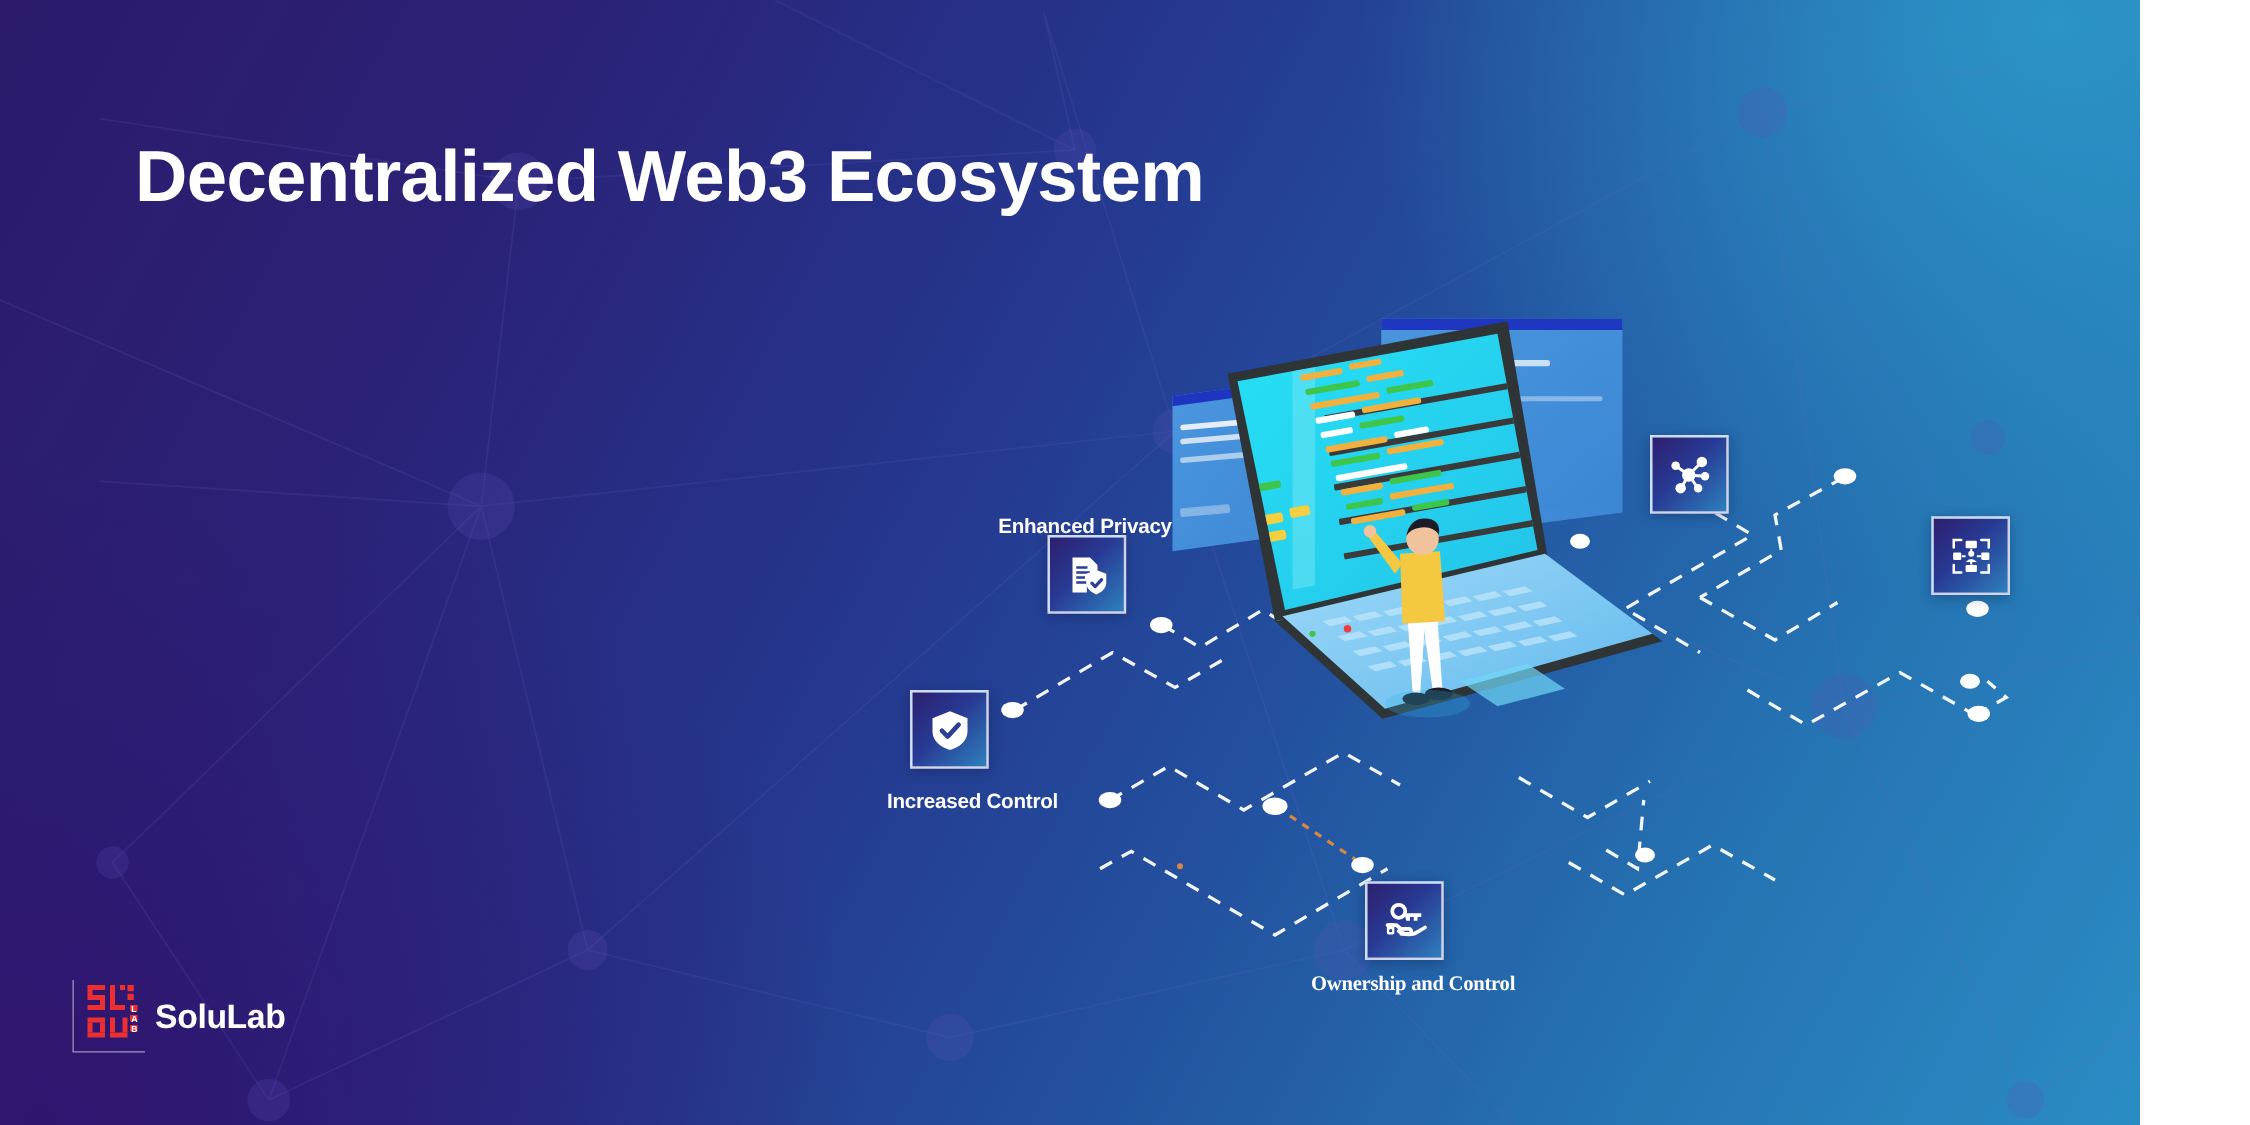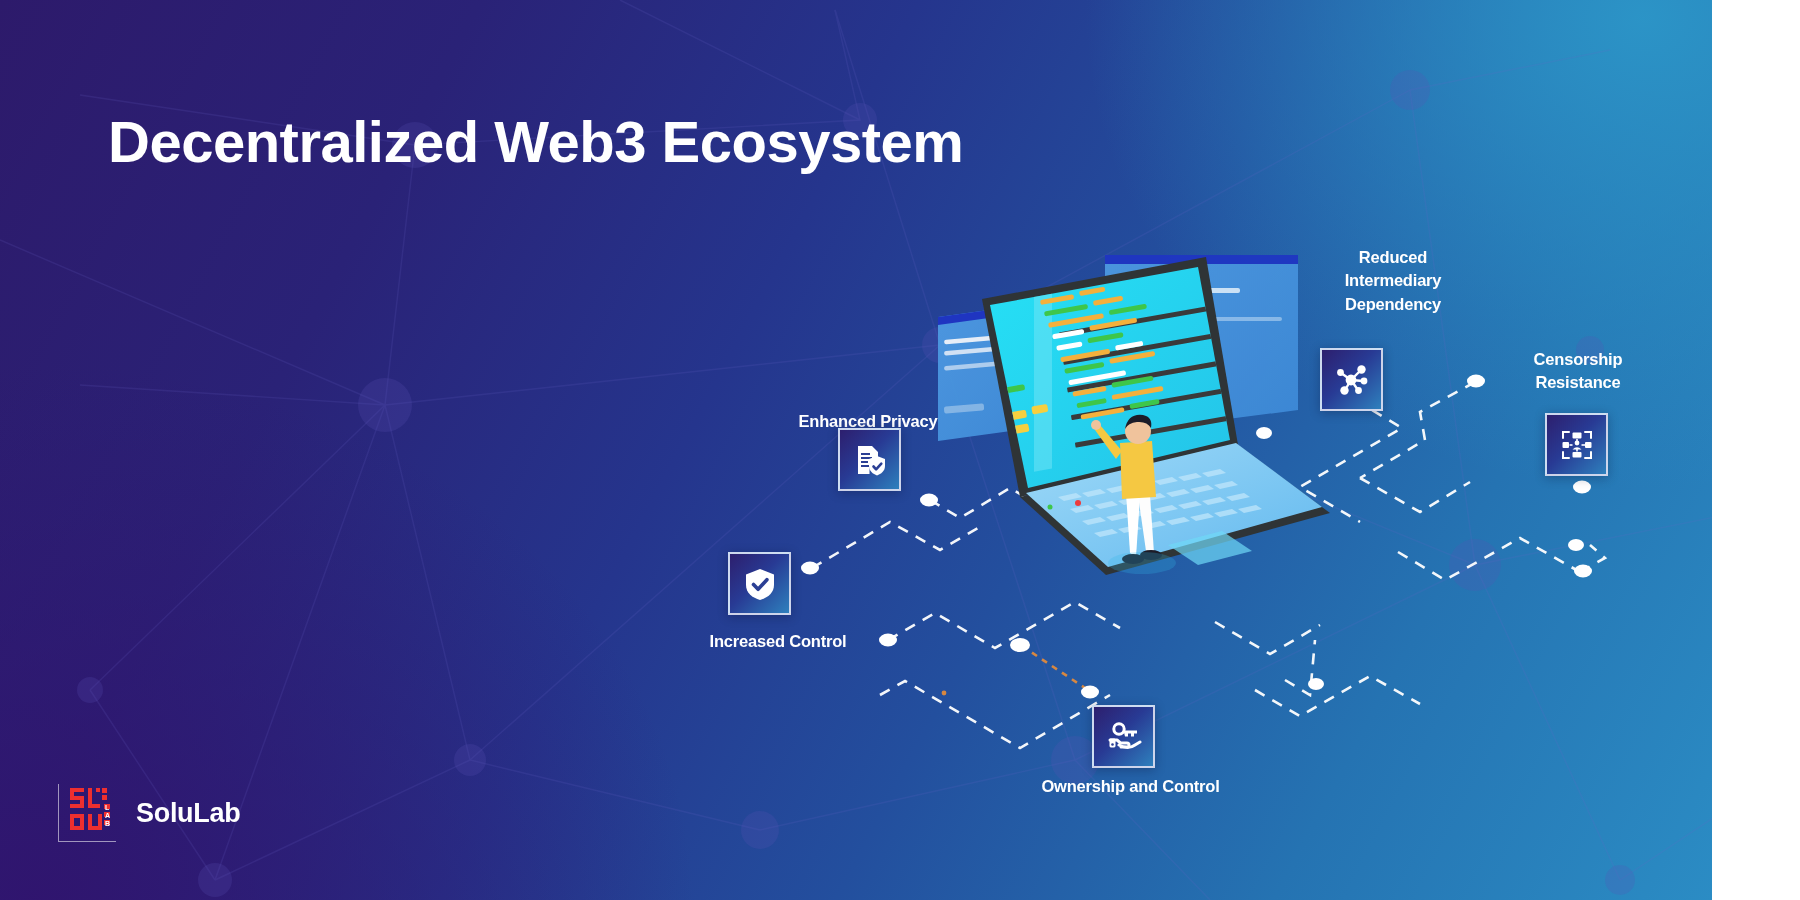--- a/index.html
+++ b/index.html
@@ -44,21 +44,21 @@
   }
   .icon-tile svg { display:block; }
 
   
   #connectors { position:absolute; inset:0; width:1800px; height:900px; pointer-events:none; }
 
   
   #illustration { position:absolute; left:930px; top:245px; width:420px; height:400px; }
 
   
-  .brand { position:absolute; left:58px; top:782px; display:flex; align-items:center; gap:16px; }
+  .brand { position:absolute; left:58px; top:782px; display:flex; align-items:center; gap:4px; }
   .brand-mark { position:relative; width:62px; height:62px; }
   .brand-name { color:#ffffff; font-size:27px; font-weight:bold; letter-spacing:-0.3px; }
   .brand-frame { position:absolute; left:0; top:2px; width:58px; height:58px;
                  border-left:1.6px solid rgba(255,255,255,0.55);
                  border-bottom:1.6px solid rgba(255,255,255,0.55); }
 </style>
 </head>
 <body>
 
 <div id="stage">
@@ -321,47 +321,42 @@
   <div class="icon-tile" style="left:1092px; top:705px;">
     <svg width="36" height="36" viewBox="0 0 36 36">
       <circle cx="13" cy="10" r="5.2" fill="none" stroke="#ffffff" stroke-width="3"></circle>
       <path d="M17.5 11.5 H31 v3 h-3 v3 h-3 v-3 h-3 v3 h-3 Z" fill="#ffffff"></path>
       <path d="M4 21 h7 l3.5 3 H21 a2 2 0 0 1 0 4 h-6" fill="none" stroke="#ffffff" stroke-width="3" stroke-linecap="round" stroke-linejoin="round"></path>
       <path d="M13 26 q9 5 16 0 l5 -3" fill="none" stroke="#ffffff" stroke-width="3" stroke-linecap="round"></path>
       <rect x="3.5" y="19.5" width="6" height="9" rx="1.4" fill="#ffffff"></rect>
       <circle cx="6.5" cy="25.5" r="1.3" fill="#2b3f94"></circle>
     </svg>
   </div>
-  <div class="feature-label" style="left:1018px; top:775px; width:225px;">Ownership and Control</div>
-
-  <div class="feature-label" style="left:1295px; top:246px; width:196px;">Reduced
-Intermediary
-Dependency</div>
+  <div class="feature-label" style="left:1018px; top:775px; width:225px;font-family:Liberation Serif, serif;">Ownership and Control</div>
+
   <div class="icon-tile" style="left:1320px; top:348px;">
     <svg width="36" height="36" viewBox="0 0 36 36">
       <g stroke="#ffffff" stroke-width="2.4">
         <line x1="17" y1="18" x2="27" y2="8"></line>
         <line x1="17" y1="18" x2="7" y2="11"></line>
         <line x1="17" y1="18" x2="29" y2="19"></line>
         <line x1="17" y1="18" x2="11" y2="28"></line>
         <line x1="17" y1="18" x2="24" y2="28"></line>
       </g>
       <g fill="#ffffff">
         <circle cx="17" cy="18" r="5.4"></circle>
         <circle cx="27.5" cy="7.5" r="4.2"></circle>
         <circle cx="6.5" cy="10.5" r="3.4"></circle>
         <circle cx="30" cy="19" r="3.4"></circle>
         <circle cx="10.5" cy="28.5" r="4.2"></circle>
         <circle cx="24.5" cy="28.5" r="3.4"></circle>
       </g>
     </svg>
   </div>
 
-  <div class="feature-label" style="left:1480px; top:348px; width:196px;">Censorship
-Resistance</div>
   <div class="icon-tile" style="left:1545px; top:413px;">
     <svg width="36" height="36" viewBox="0 0 36 36">
       <g fill="none" stroke="#ffffff" stroke-width="2" stroke-linecap="round">
         <path d="M4 11 V5 h6"></path>
         <path d="M26 5 h6 v6"></path>
         <path d="M32 25 v6 h-6"></path>
         <path d="M10 31 H4 v-6"></path>
       </g>
       <rect x="13.5" y="5.5" width="9" height="6" rx="1" fill="#ffffff"></rect>
       <rect x="3.5" y="15" width="6.5" height="6" rx="1" fill="#ffffff"></rect>

